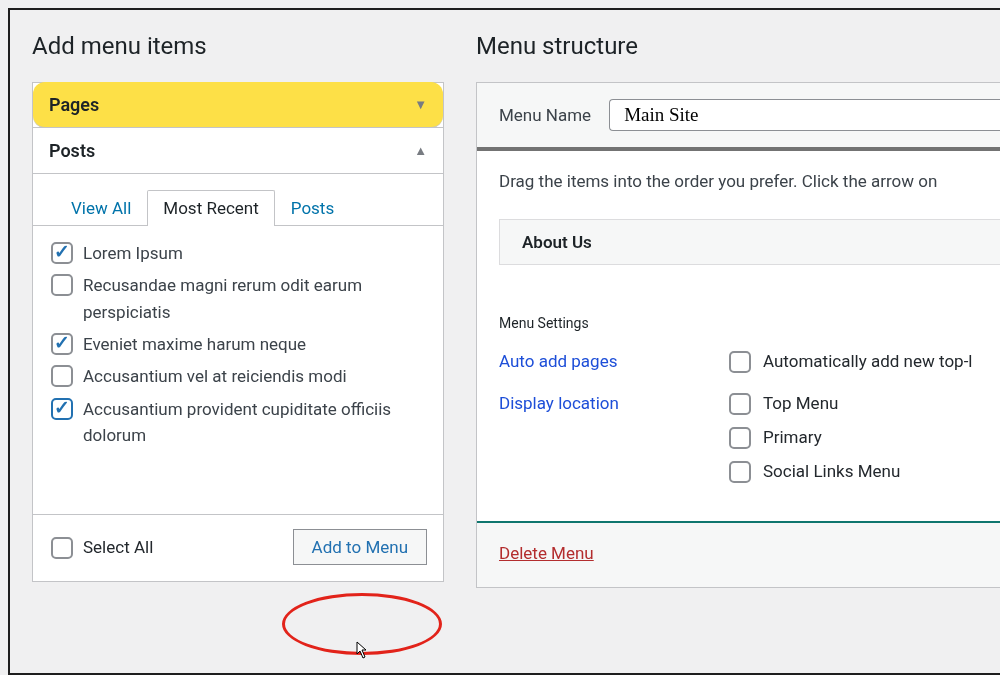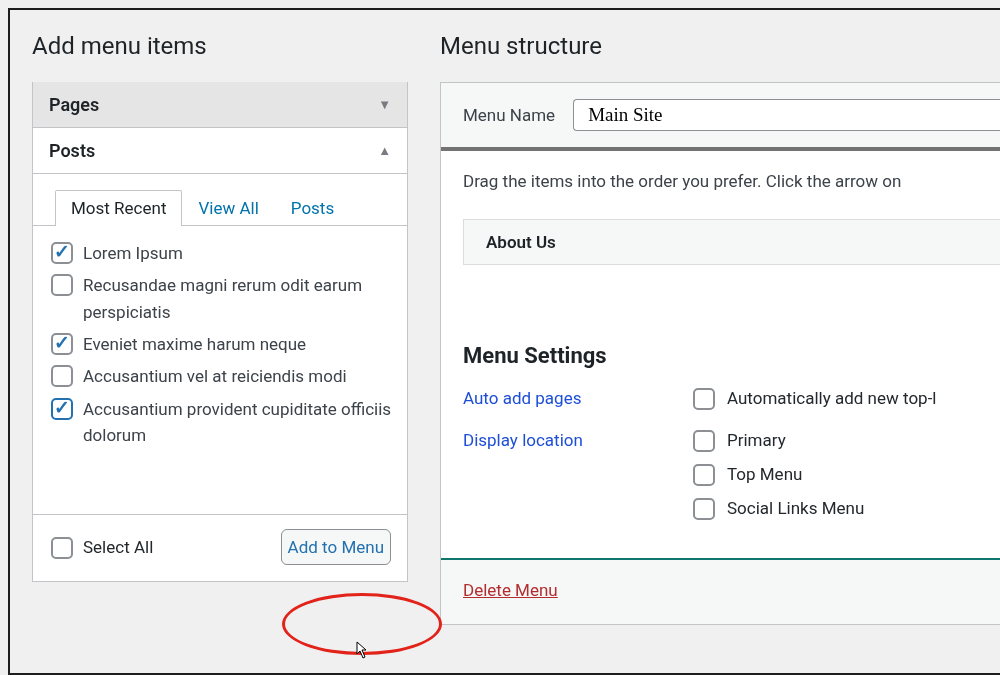--- a/index.html
+++ b/index.html
@@ -20,21 +20,21 @@
     top: 8px;
     right: 0;
     bottom: 0;
     background: #f0f0f1;
     border: 2px solid #1e1e1e;
     border-right: none;
     display: flex;
     padding: 22px 0 22px 22px;
     gap: 32px;
   }
-  .col-left { width: 376px; flex-shrink: 0; }
+  .col-left { width: 412px; flex-shrink: 0; }
   .col-right { flex: 1; min-width: 0; }
   h2 {
     font-size: 24px;
     font-weight: 400;
     margin: 0 0 22px 0;
     color: #1d2327;
   }
 
   
   .postbox {
@@ -46,21 +46,21 @@
     align-items: center;
     justify-content: space-between;
     padding: 12px 16px;
     border: 1px solid #c3c4c7;
     border-left: none;
     border-right: none;
     margin-top: -1px;
     cursor: pointer;
     background:#f6f7f7;
   }
-  .postbox-header:first-child{border-top:none;background:#e5e5e5;}
+  .postbox-header:first-child{border-top:none;background:#fde047;border-radius:12px;}
   .postbox-title {
     font-size: 18px;
     font-weight: 600;
     color: #1d2327;
   }
   .toggle-indicator {
     color: #787c82;
     font-size: 13px;
   }
   .postbox-body {
@@ -134,23 +134,23 @@
     display: flex;
     align-items: center;
     justify-content: space-between;
     padding: 14px 16px 2px 18px;
   }
   .select-all { display: flex; align-items: center; gap: 10px; }
   .btn {
     background: #f6f7f7;
     border: 1px solid #8c8f94;
     color: #2271b1;
-    padding: 7px 6px;
+    padding: 7px 18px;
     font-size: 17px;
-    border-radius: 6px;
+    border-radius: 0;
     cursor: pointer;
     font-family: inherit;
   }
 
   
   .item-list-wrap::-webkit-scrollbar { width: 16px; }
   .item-list-wrap::-webkit-scrollbar-track { background: #f0f0f0; }
   .item-list-wrap::-webkit-scrollbar-thumb { background: #c1c1c1; }
 
   
@@ -182,23 +182,23 @@
   .drag-hint { color: #3c434a; margin-bottom: 28px; white-space: nowrap; }
   .menu-item {
     background: #f6f7f7;
     border: 1px solid #dcdcde;
     border-right: none;
     padding: 12px 22px;
     font-weight: 600;
     color: #1d2327;
   }
   .menu-settings-h {
-    font-size: 22px;
-    font-weight: 700;
-    margin: 78px 0 18px 0;
+    font-size: 14px;
+    font-weight: 400;
+    margin: 50px 0 18px 0;
     color: #1d2327;
   }
   .setting-row { display: flex; margin-bottom: 18px; }
   .setting-label { width: 230px; color: #1d4ed8; padding-top:2px; }
   .setting-opts { display: flex; flex-direction: column; gap: 10px; justify-content: flex-end; }
   .opt { display: flex; align-items: center; gap: 12px; white-space: nowrap; }
   .menu-footer {
     border-top: 2px solid #0f766e;
     padding: 20px 0 24px 22px;
     background: #f6f7f7;
@@ -240,22 +240,22 @@
         <span class="toggle-indicator">▼</span>
       </div>
 
       <div class="postbox-header" style="background:#fff;text-align:center;">
         <span class="postbox-title">Posts</span>
         <span class="toggle-indicator">▲</span>
       </div>
 
       <div class="postbox-body">
         <div class="tabs">
+          <button class="tab">View All</button>
           <button class="tab active">Most Recent</button>
-          <button class="tab">View All</button>
           <button class="tab">Posts</button>
         </div>
 
         <div class="item-list-wrap">
           <div class="item-list" id="item-list">
               <label class="item-row">
                 <span class="ck checked"></span>
                 <span class="item-label">Lorem Ipsum</span>
               </label>
               <label class="item-row">
@@ -312,25 +312,25 @@
               <span>Automatically add new top-l</span>
             </label>
           </div>
         </div>
 
         <div class="setting-row">
           <div class="setting-label">Display location</div>
           <div class="setting-opts" id="loc-opts">
               <label class="opt">
                 <span class="ck"></span>
+                <span>Top Menu</span>
+              </label>
+              <label class="opt">
+                <span class="ck"></span>
                 <span>Primary</span>
-              </label>
-              <label class="opt">
-                <span class="ck"></span>
-                <span>Top Menu</span>
               </label>
               <label class="opt">
                 <span class="ck"></span>
                 <span>Social Links Menu</span>
               </label>
             </div>
         </div>
       </div>
 
       <div class="menu-footer">

